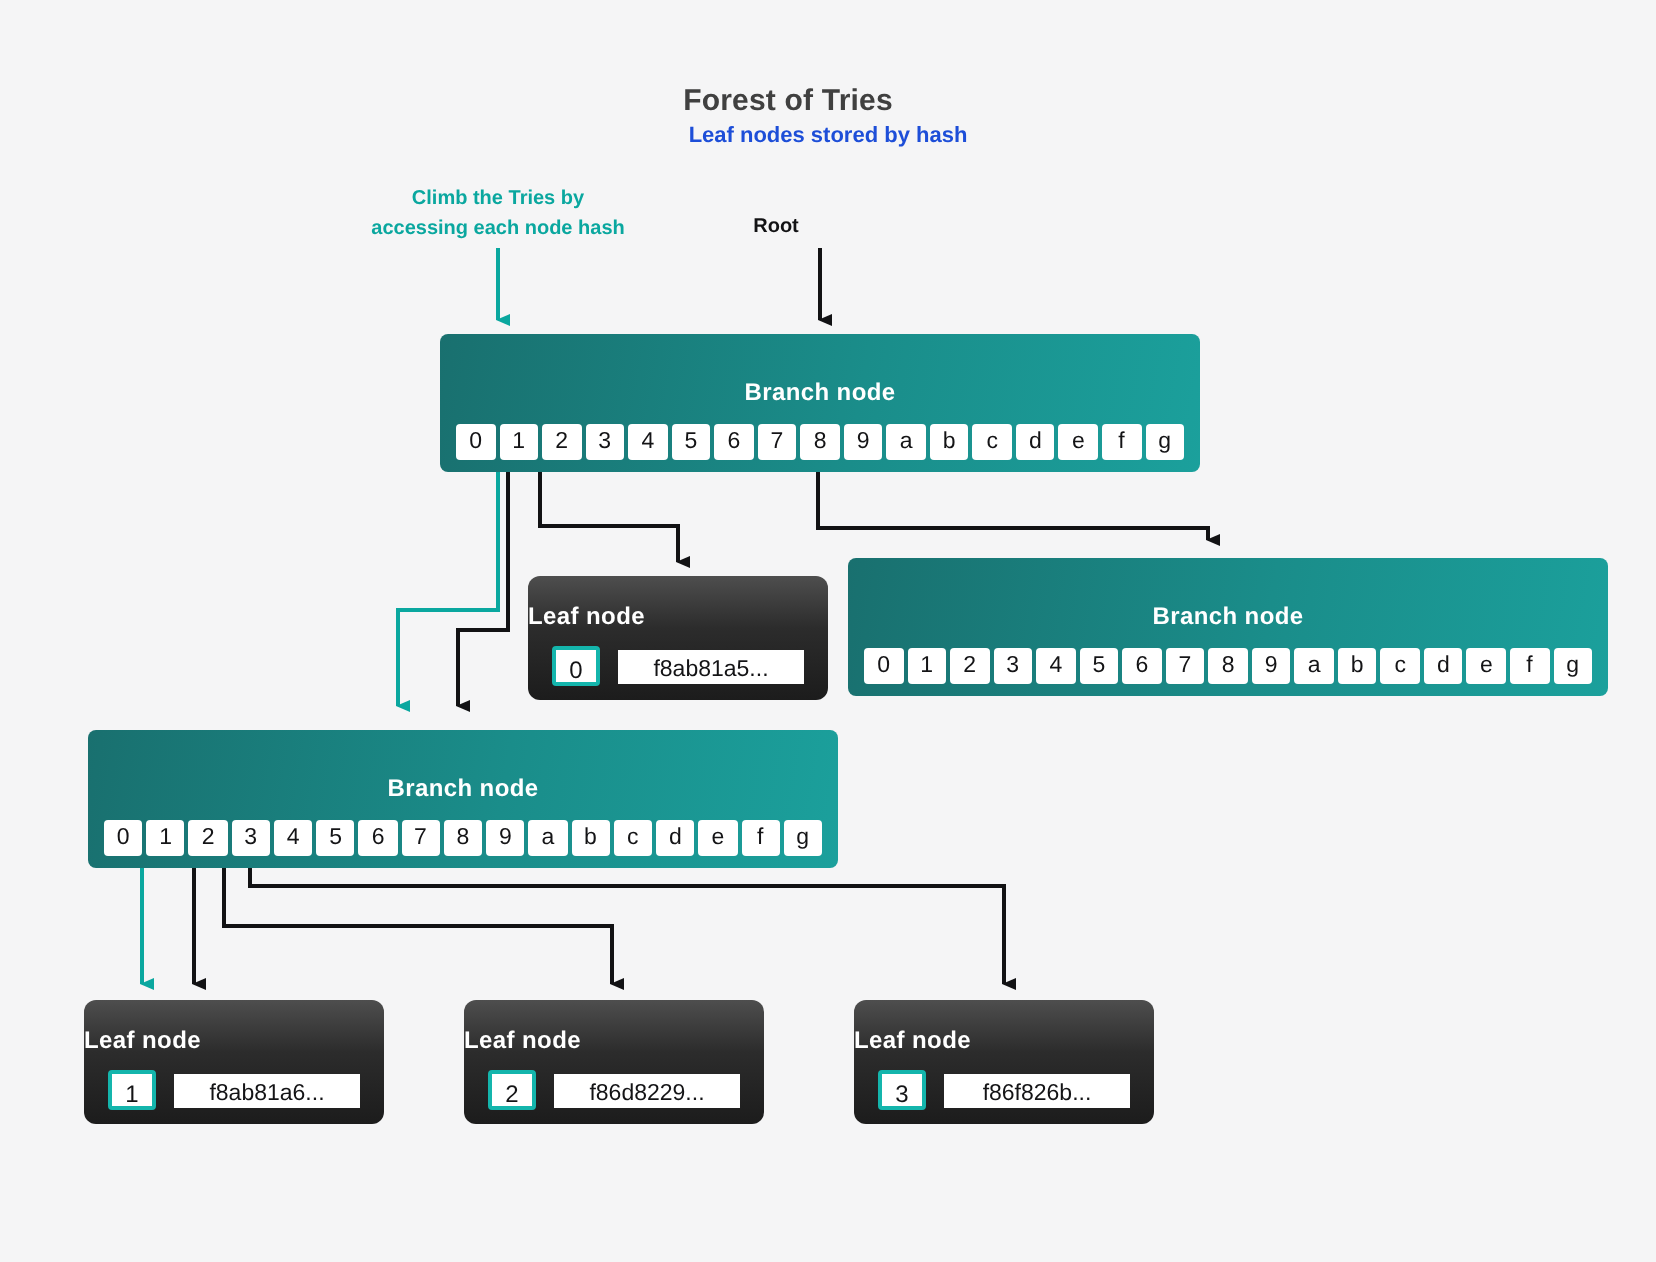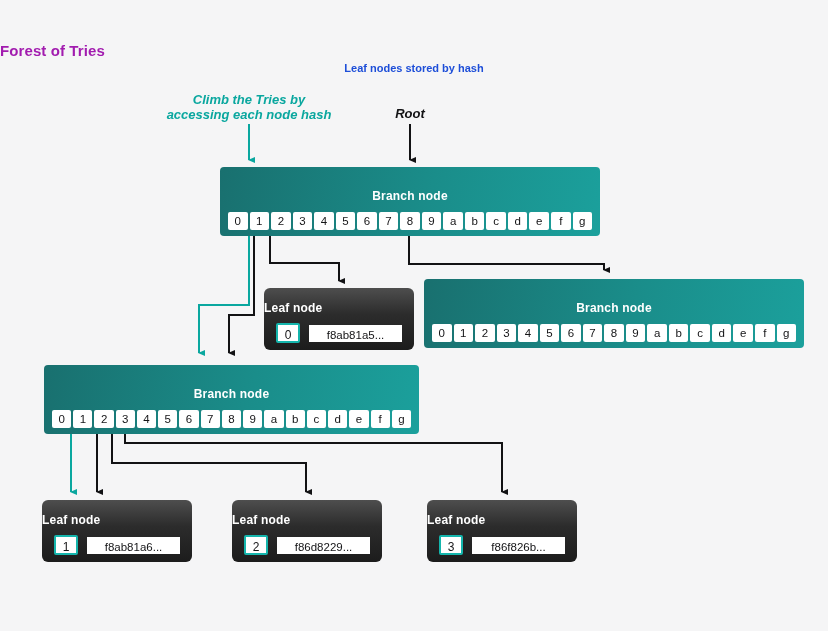--- a/index.html
+++ b/index.html
@@ -14,46 +14,45 @@
     background: #f5f5f6;
     font-family: "Liberation Sans", sans-serif;
     overflow: hidden;
   }
 
   
   .title {
     position: absolute;
     left: 0;
     width: 788px;
-    text-align: left;
+    text-align: center;
     font-size: 15px;
     font-weight: bold;
-    color: #a21caf;
+    color: #404040;
     top: 42px;
     letter-spacing: 0.1px;
   }
   .subtitle {
     position: absolute;
     left: 0;
     width: 828px;
     text-align: center;
     font-size: 11px;
     font-weight: bold;
     color: #1d4ed8;
     top: 62px;
   }
 
   
   .annot {
     position: absolute;
     text-align: center;
-    font-size: 13px;
+    font-size: 10px;
     font-weight: bold;
     line-height: 15px;
-    font-style: italic;
   }
   .annot.teal { color: #0aa79f; }
   .annot.dark { color: #121214; }
 
   
   #wires {
     position: absolute;
     left: 0; top: 0;
     width: 828px; height: 631px;
     pointer-events: none;
@@ -140,21 +139,21 @@
 
 <div id="canvas">
 
   <div class="title">Forest of Tries</div>
   <div class="subtitle">Leaf nodes stored by hash</div>
 
   <div class="annot teal" style="left:165px; top:92px; width:168px;">
     <div>Climb the Tries by</div>
     <div>accessing each node hash</div>
   </div>
-  <div class="annot dark" style="left:370px; top:106px; width:80px;">
+  <div class="annot dark" style="left:348px; top:106px; width:80px;">
     <div>Root</div>
   </div>
 
   <svg id="wires" viewBox="0 0 828 631">
     <defs>
       <marker id="ah-dark" markerWidth="10" markerHeight="10" refX="3" refY="6" orient="auto" markerUnits="userSpaceOnUse">
         <path d="M0,0 L6,0 L3,7 Z" fill="#121214"></path>
       </marker>
       <marker id="ah-teal" markerWidth="10" markerHeight="10" refX="3" refY="6" orient="auto" markerUnits="userSpaceOnUse">
         <path d="M0,0 L6,0 L3,7 Z" fill="#0aa79f"></path>

